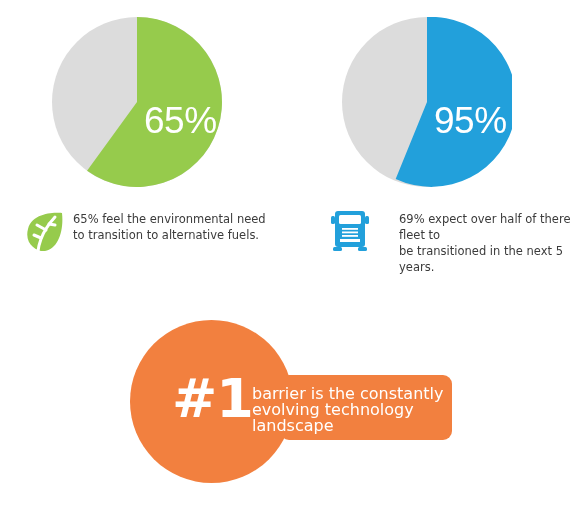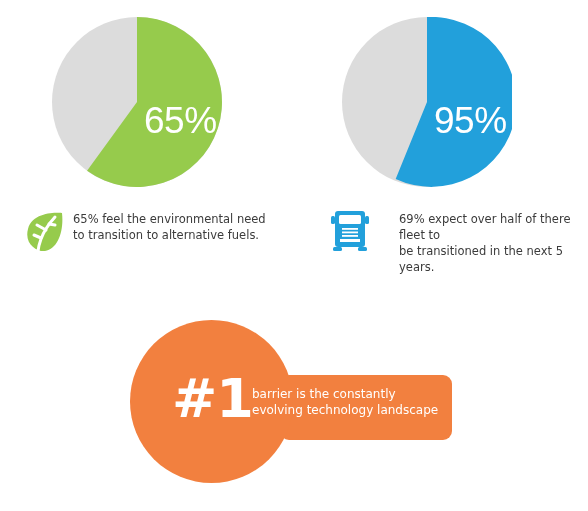--- a/index.html
+++ b/index.html
@@ -114,21 +114,21 @@
     font-weight: 700;
     letter-spacing: -1px;
     font-family: "DejaVu Sans", sans-serif;
   }
   .callout-text {
     position: absolute;
     left: 122px;
     top: 66px;
     width: 195px;
     color: #ffffff;
-    font-size: 12px;
+    font-size: 16px;
     line-height: 16px;
     white-space: pre-line;
     font-family: "DejaVu Sans", sans-serif;
   }
 </style>
 </head>
 <body>
 
 <div class="infographic">
 

